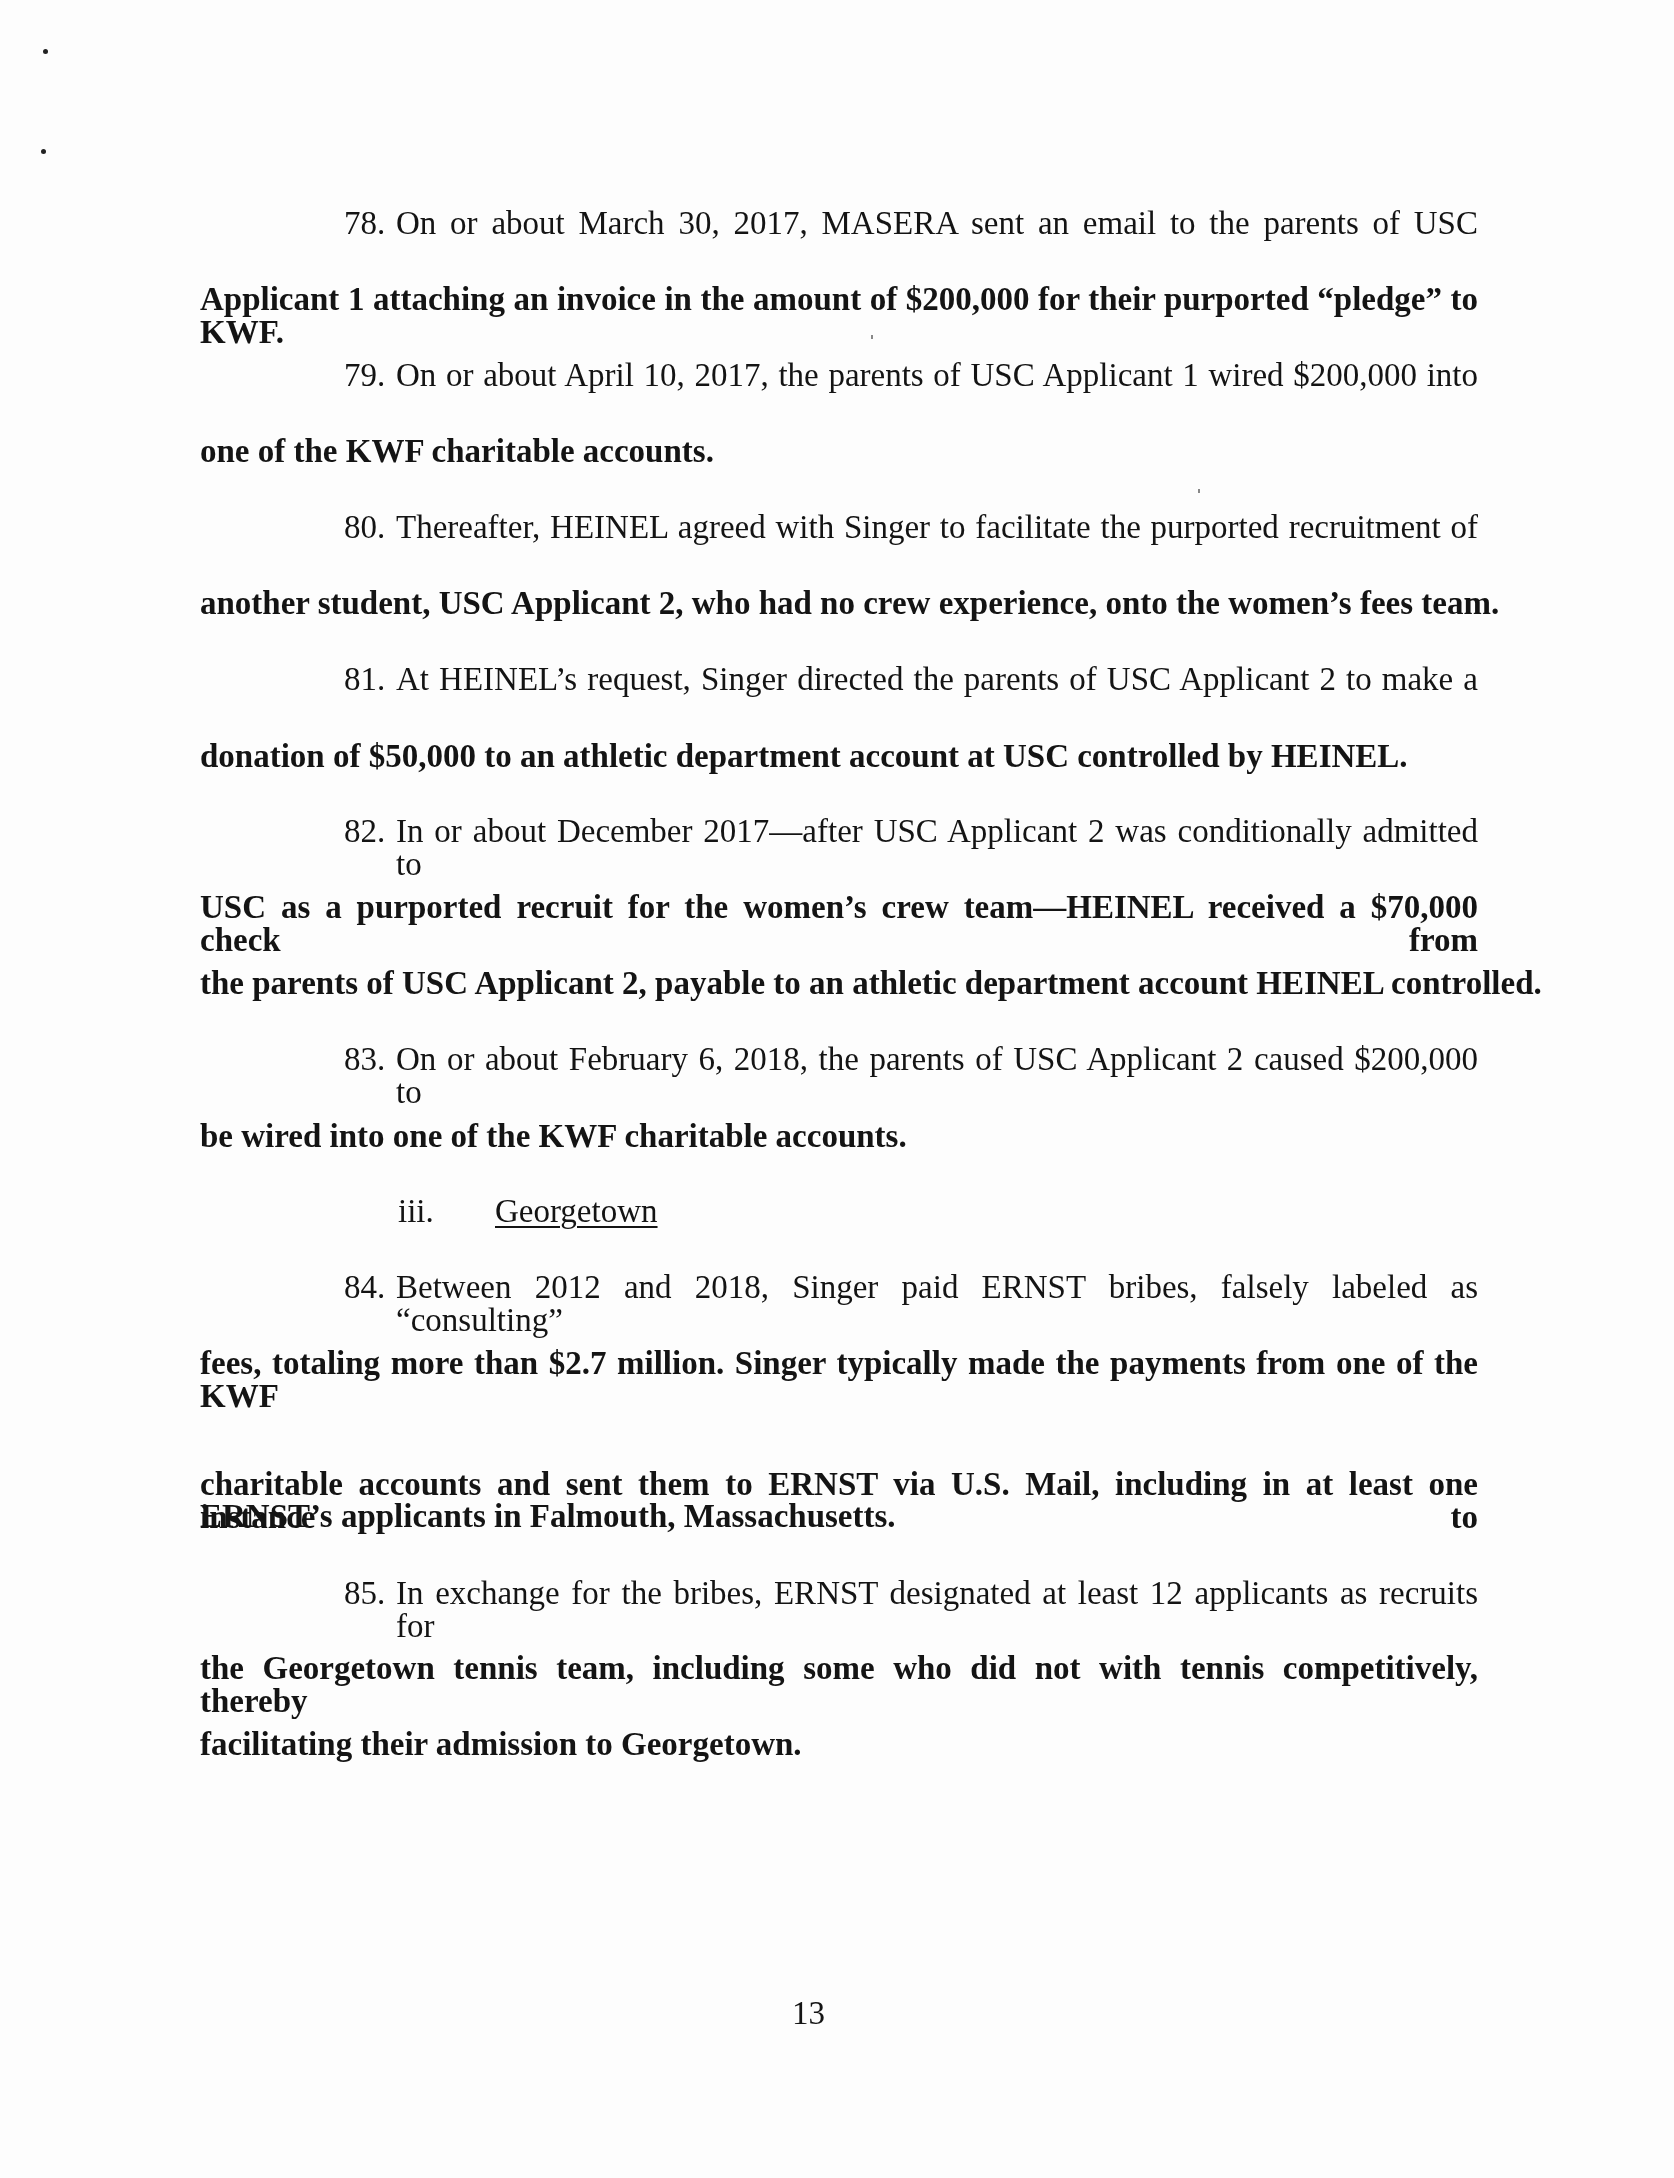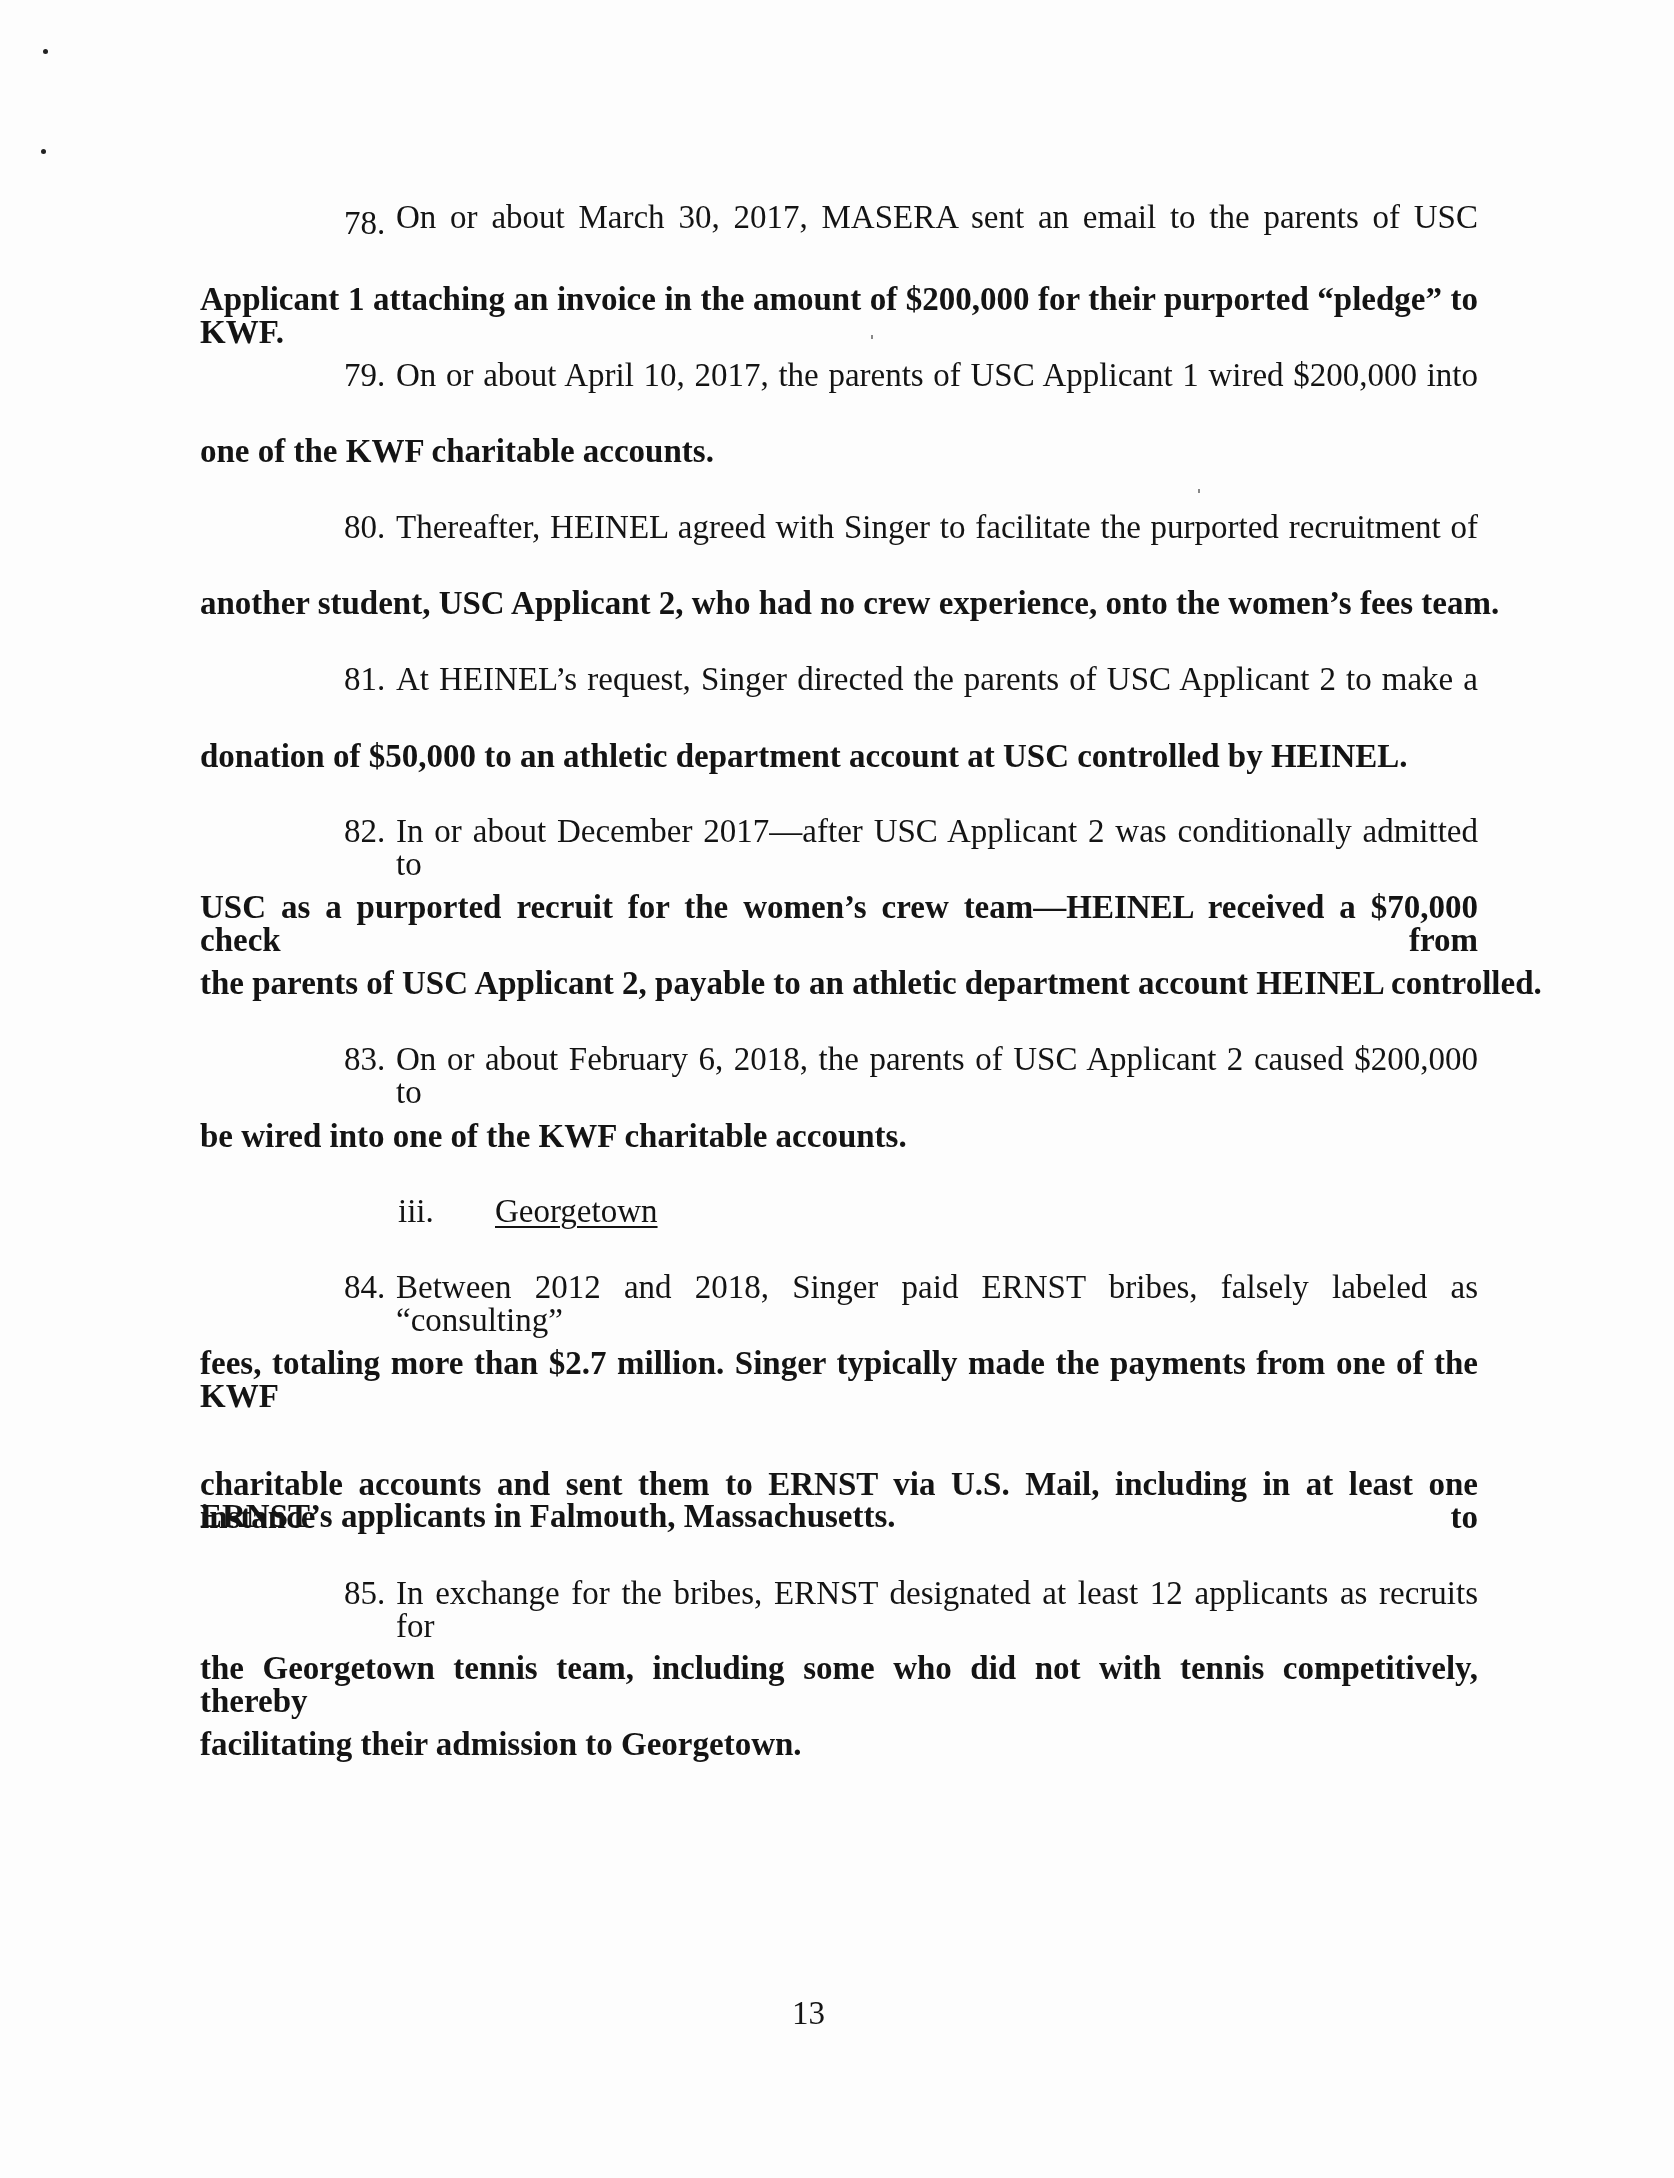--- a/index.html
+++ b/index.html
@@ -28,21 +28,21 @@
 
 <div class="page">
 
   <span class="dot" style="left:43px;top:49px;"></span>
   <span class="dot" style="left:41px;top:149px;"></span>
   <span class="speck" style="left:871px;top:335px;"></span>
   <span class="speck" style="left:1198px;top:489px;"></span>
 
   <div>
     <div class="ln num" style="top:207px">78.</div>
-    <div class="ln first just" style="top:201px">On or about March 30, 2017, MASERA sent an email to the parents of USC</div>
+    <div class="ln first just" style="top:207px">On or about March 30, 2017, MASERA sent an email to the parents of USC</div>
     <div class="ln full just" style="top:283px">Applicant 1 attaching an invoice in the amount of $200,000 for their purported “pledge” to KWF.</div>
   </div>
 
   <div>
     <div class="ln num" style="top:359px">79.</div>
     <div class="ln first just" style="top:359px">On or about April 10, 2017, the parents of USC Applicant 1 wired $200,000 into</div>
     <div class="ln full" style="top:435px">one of the KWF charitable accounts.</div>
   </div>
 
   <div>

